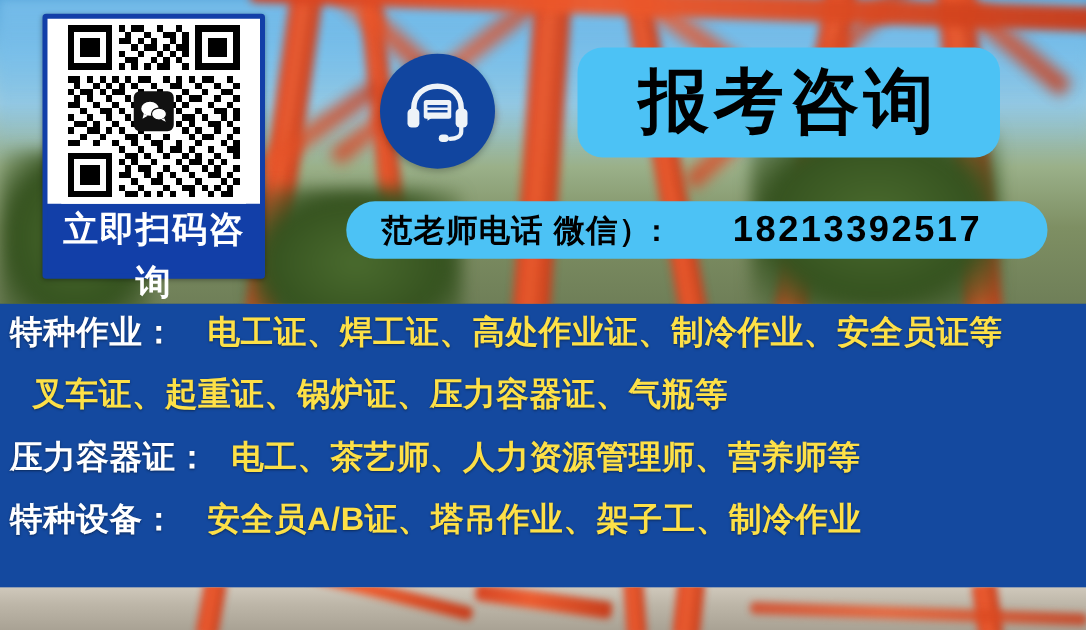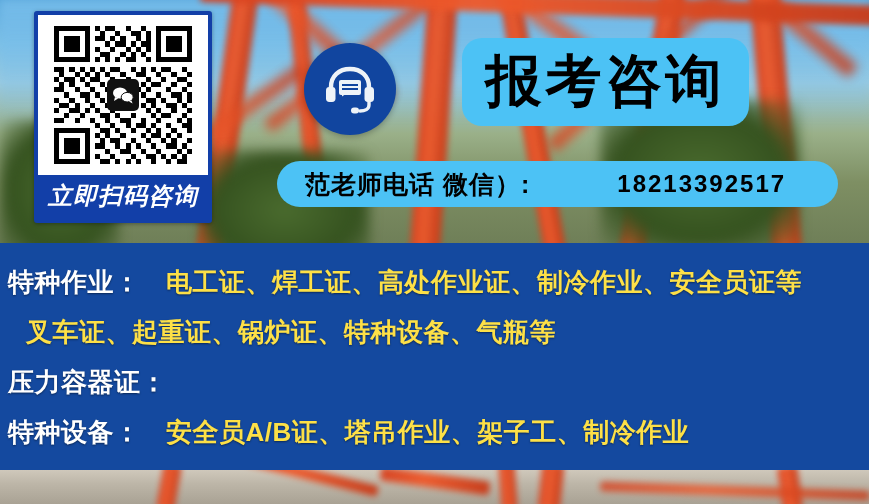--- a/index.html
+++ b/index.html
@@ -54,62 +54,62 @@
     display:flex; align-items:center; justify-content:center;
     position:relative;
   }
   .qr-img { width:148px; height:148px; position:relative; }
   .qr-logo {
     position:absolute; left:50%; top:50%; transform:translate(-50%,-50%);
     width:32px; height:32px; background:#111; border-radius:5px;
     display:flex; align-items:center; justify-content:center;
   }
   .qr-caption {
-    color:#fff; font-size:24px; font-weight:700; letter-spacing:1px;
-    line-height:42px; text-align:center; width:100%;font-style:italic;
+    color:#fff; font-size:28px; font-weight:700; letter-spacing:1px;
+    line-height:42px; text-align:center; width:100%;
   }
 
   
   .headset-badge {
     position:absolute; left:304px; top:43px; width:92px; height:92px;
     border-radius:50%; background:#11459f;
     display:flex; align-items:center; justify-content:center;
     box-shadow:0 2px 6px rgba(0,0,0,.28);
   }
 
   
   .pill-title {
-    position:absolute; left:462px; top:38px; width:287px; height:88px;
+    position:absolute; left:462px; top:38px; width:338px; height:88px;
     background:#4cc2f5; border-radius:20px;
     display:flex; align-items:center; justify-content:center;
   }
   .pill-title span {
     font-size:56px; font-weight:700; color:#000; letter-spacing:4px;
     font-family:"Liberation Sans","DejaVu Sans",sans-serif;
   }
   .pill-phone {
     position:absolute; left:277px; top:161px; width:561px; height:46px;
     background:#4cc2f5; border-radius:23px;
-    display:flex; align-items:center;gap:31px;
+    display:flex; align-items:center;
   }
   .pill-phone .ph-label {
     font-size:25px; font-weight:700; color:#000; letter-spacing:1px;
     margin-left:28px;
   }
   .pill-phone .ph-number {
-    font-size:24px; font-weight:700; color:#000; letter-spacing:2px;
+    font-size:29px; font-weight:700; color:#000; letter-spacing:2px;
     margin-left:56px;
   }
 
   
   .banner {
     position:absolute; left:0; top:243px; width:869px; height:227px;
     background:#14499f;
   }
-  .banner-inner{ padding:22px 0 0 8px; }
+  .banner-inner{ padding:5px 0 0 8px; }
   .row {
     display:flex; align-items:baseline;
     height:50px;
     white-space:nowrap;
   }
   .row .cat {
     font-size:26px; font-weight:700; color:#ffffff;
     text-shadow:0 1px 2px rgba(0,0,0,.45);
     letter-spacing:.5px;
     min-width:140px;
@@ -388,24 +388,25 @@
     <span class="ph-number">18213392517</span>
   </div>
 
   <div class="banner">
     <div class="banner-inner">
       <div class="row">
         <span class="cat">特种作业：</span>
         <span class="items">电工证、焊工证、高处作业证、制冷作业、安全员证等</span>
       </div>
       <div class="row">
-        <span class="items">叉车证、起重证、锅炉证、特种设备、气瓶等</span>
+        <span class="items">叉车证、起重证、锅炉证、压力容器证、气瓶等</span>
       </div>
       <div class="row">
         <span class="cat">压力容器证：</span>
+        <span class="items">电工、茶艺师、人力资源管理师、营养师等</span>
       </div>
       <div class="row">
         <span class="cat">特种设备：</span>
         <span class="items">安全员A/B证、塔吊作业、架子工、制冷作业</span>
       </div>
     </div>
   </div>
 
   <div class="photo-bottom">
     <div class="beam" style="left:160px;top:-6px;width:18px;height:46px;transform:rotate(10deg);"></div>

